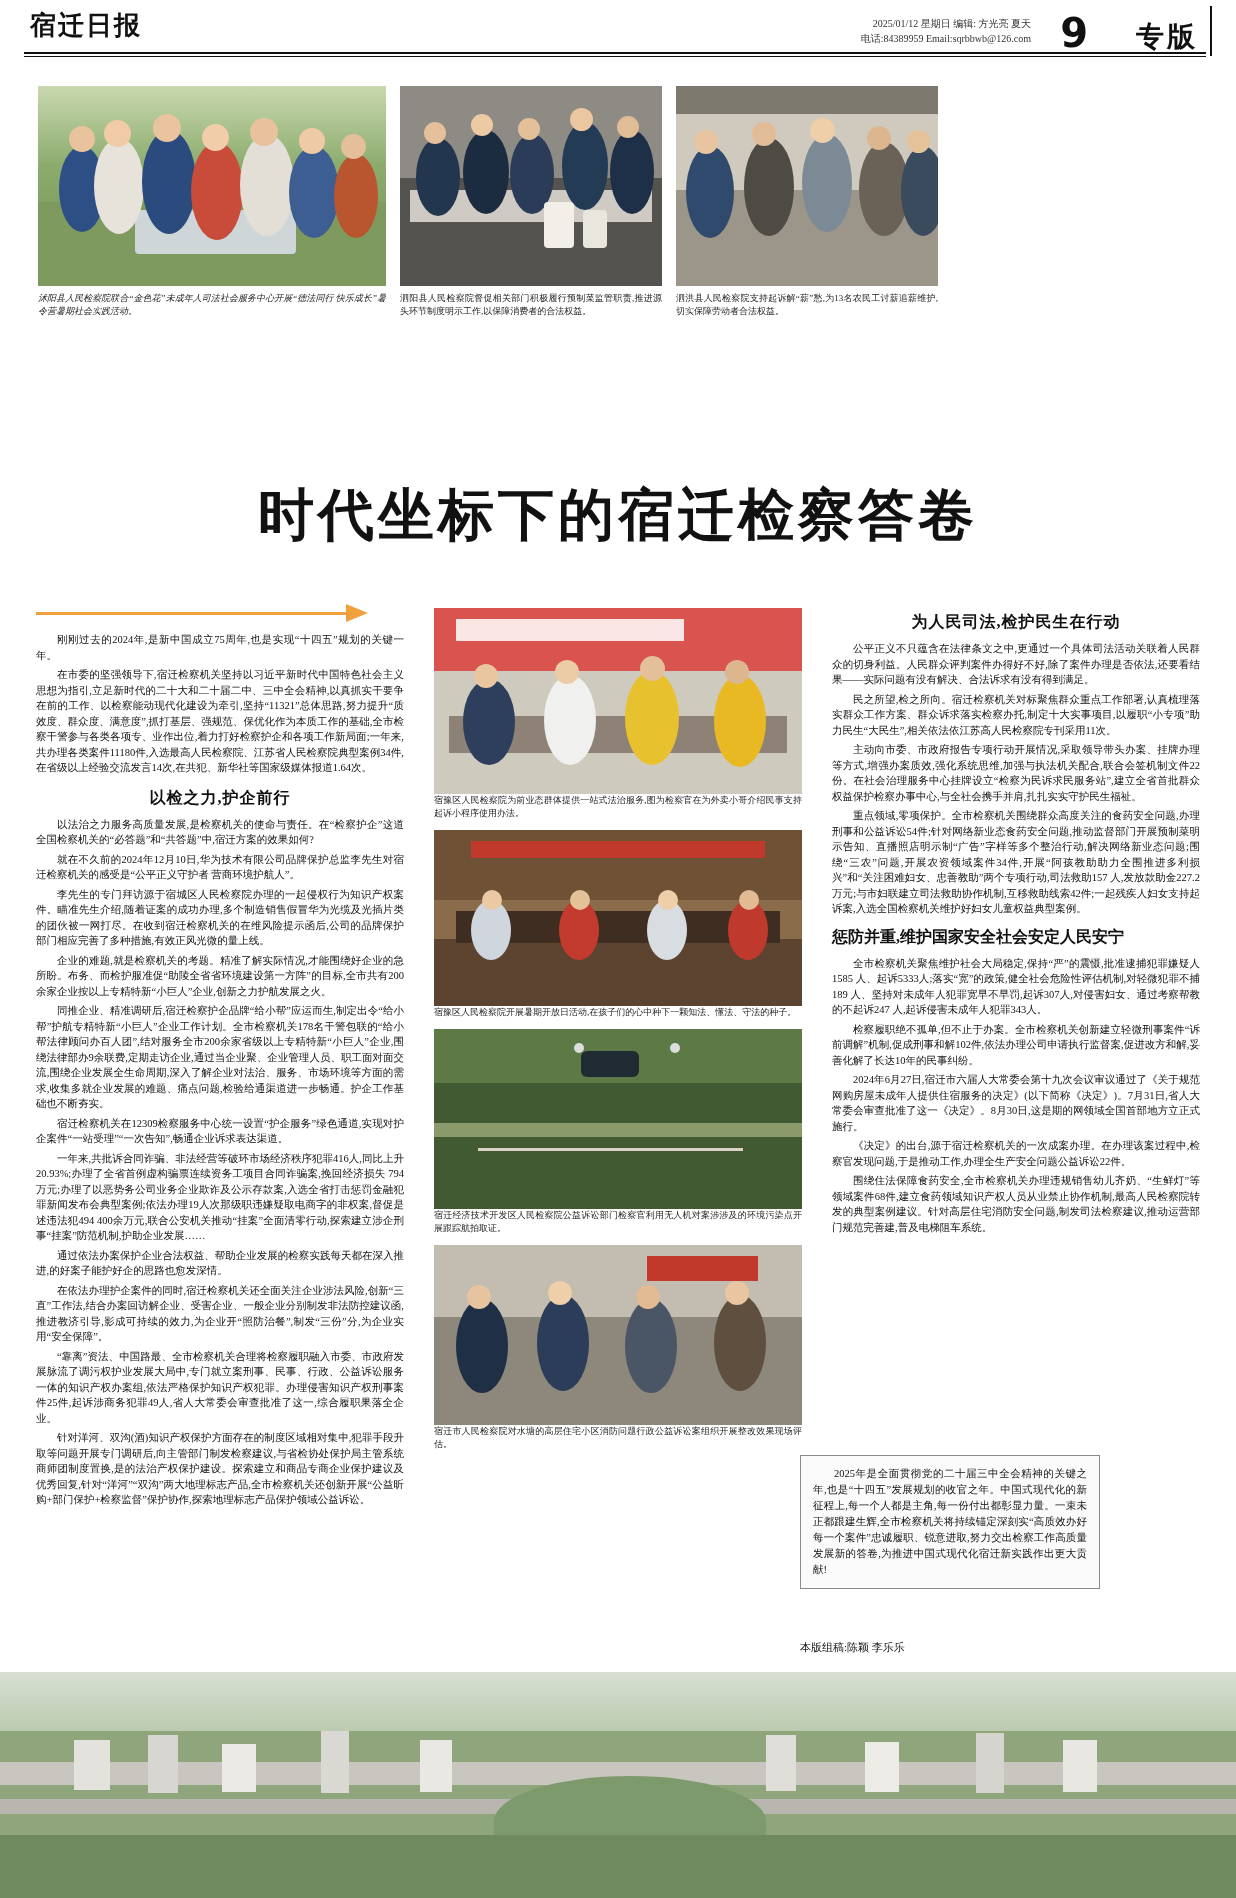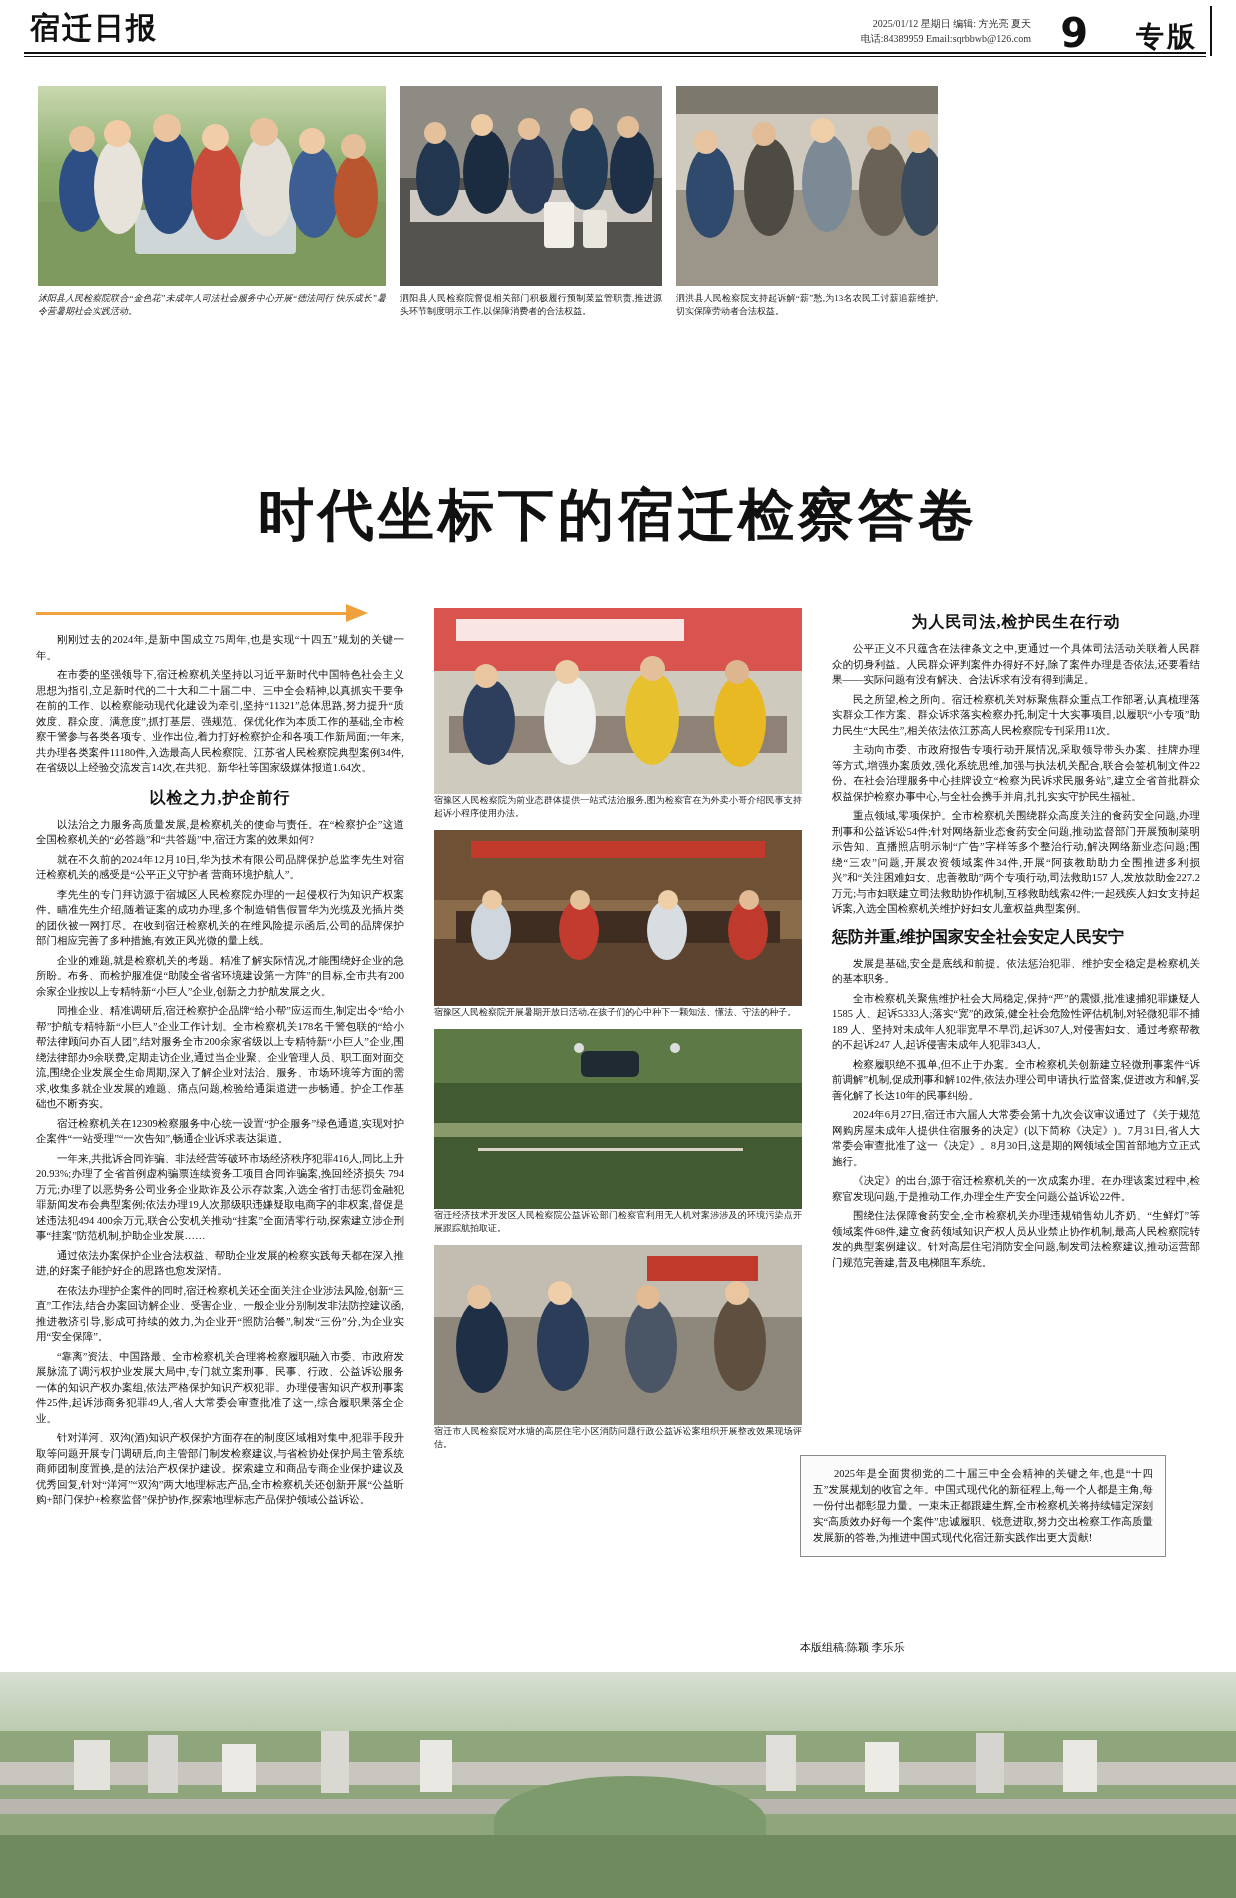--- a/index.html
+++ b/index.html
@@ -13,21 +13,21 @@
   }
   .page{position:absolute;inset:0;}
 
   
   .masthead{
     position:absolute;left:0;top:0;width:1236px;height:62px;
   }
   .masthead-title{
     position:absolute;left:30px;top:8px;
     font-family:"DejaVu Serif", serif;
-    font-weight:700;font-size:30px;letter-spacing:2px;color:#111;
+    font-weight:700;font-size:26px;letter-spacing:2px;color:#111;
     white-space:nowrap;
   }
   .masthead-rule{
     position:absolute;left:24px;top:52px;width:1182px;height:2px;background:#111;
   }
   .masthead-rule2{
     position:absolute;left:24px;top:56px;width:1182px;height:1px;background:#111;
   }
   .mh-meta{
     position:absolute;right:205px;top:16px;text-align:right;
@@ -105,21 +105,21 @@
 
   .figure{margin:8px 0 6px 0;}
   .figbox{position:relative;width:100%;height:180px;overflow:hidden;background:#dcdcdc;}
   .figcap{font-size:9px;line-height:13px;color:#222;margin-top:0;text-align:justify;}
 
   
   .c2img{margin-bottom:10px;}
 
   
   .summary{
-    position:absolute;left:800px;top:1455px;width:366px;
+    position:absolute;left:800px;top:1455px;width:300px;
     border:1px solid #8a8a8a;padding:10px 12px;box-sizing:border-box;
     background:#fbfbfb;
   }
   .summary p{margin:0;font-size:10.5px;line-height:16px;text-indent:2em;text-align:justify;}
   .byline{
     position:absolute;left:800px;top:1640px;font-size:11px;color:#111;
   }
 
   
   .bottomphoto{
@@ -305,21 +305,20 @@
     </div>
 
     <div class="col col3">
       <h3 class="sub">为人民司法,检护民生在行动</h3>
       <p class="bt">公平正义不只蕴含在法律条文之中,更通过一个具体司法活动关联着人民群众的切身利益。人民群众评判案件办得好不好,除了案件办理是否依法,还要看结果——实际问题有没有解决、合法诉求有没有得到满足。</p>
       <p class="bt">民之所望,检之所向。宿迁检察机关对标聚焦群众重点工作部署,认真梳理落实群众工作方案、群众诉求落实检察办托,制定十大实事项目,以履职“小专项”助力民生“大民生”,相关依法依江苏高人民检察院专刊采用11次。</p>
       <p class="bt">主动向市委、市政府报告专项行动开展情况,采取领导带头办案、挂牌办理等方式,增强办案质效,强化系统思维,加强与执法机关配合,联合会签机制文件22份。在社会治理服务中心挂牌设立“检察为民诉求民服务站”,建立全省首批群众权益保护检察办事中心,与全社会携手并肩,扎扎实实守护民生福祉。</p>
       <p class="bt">重点领域,零项保护。全市检察机关围绕群众高度关注的食药安全问题,办理刑事和公益诉讼54件;针对网络新业态食药安全问题,推动监督部门开展预制菜明示告知、直播照店明示制“广告”字样等多个整治行动,解决网络新业态问题;围绕“三农”问题,开展农资领域案件34件,开展“阿孩教助助力全围推进多利损兴”和“关注困难妇女、忠善教助”两个专项行动,司法救助157 人,发放款助金227.2万元;与市妇联建立司法救助协作机制,互移救助线索42件;一起残疾人妇女支持起诉案,入选全国检察机关维护好妇女儿童权益典型案例。</p>
 
       <h3 class="sub-left">惩防并重,维护国家安全社会安定人民安宁</h3>
-      <p class="bt">发展是基础,安全是底线和前提。依法惩治犯罪、维护安全稳定是检察机关的基本职务。</p>
       <p class="bt">全市检察机关聚焦维护社会大局稳定,保持“严”的震慑,批准逮捕犯罪嫌疑人1585 人、起诉5333人;落实“宽”的政策,健全社会危险性评估机制,对轻微犯罪不捕189 人、坚持对未成年人犯罪宽早不早罚,起诉307人,对侵害妇女、通过考察帮教的不起诉247 人,起诉侵害未成年人犯罪343人。</p>
       <p class="bt">检察履职绝不孤单,但不止于办案。全市检察机关创新建立轻微刑事案件“诉前调解”机制,促成刑事和解102件,依法办理公司申请执行监督案,促进改方和解,妥善化解了长达10年的民事纠纷。</p>
       <p class="bt">2024年6月27日,宿迁市六届人大常委会第十九次会议审议通过了《关于规范网购房屋未成年人提供住宿服务的决定》(以下简称《决定》)。7月31日,省人大常委会审查批准了这一《决定》。8月30日,这是期的网领域全国首部地方立正式施行。</p>
       <p class="bt">《决定》的出台,源于宿迁检察机关的一次成案办理。在办理该案过程中,检察官发现问题,于是推动工作,办理全生产安全问题公益诉讼22件。</p>
       <p class="bt">围绕住法保障食药安全,全市检察机关办理违规销售幼儿齐奶、“生鲜灯”等领域案件68件,建立食药领域知识产权人员从业禁止协作机制,最高人民检察院转发的典型案例建议。针对高层住宅消防安全问题,制发司法检察建议,推动运营部门规范完善建,普及电梯阻车系统。</p>
     </div>
   </div>
 
   <div class="summary">
     <p>2025年是全面贯彻党的二十届三中全会精神的关键之年,也是“十四五”发展规划的收官之年。中国式现代化的新征程上,每一个人都是主角,每一份付出都彰显力量。一束未正都跟建生辉,全市检察机关将持续锚定深刻实“高质效办好每一个案件”忠诚履职、锐意进取,努力交出检察工作高质量发展新的答卷,为推进中国式现代化宿迁新实践作出更大贡献!</p>

